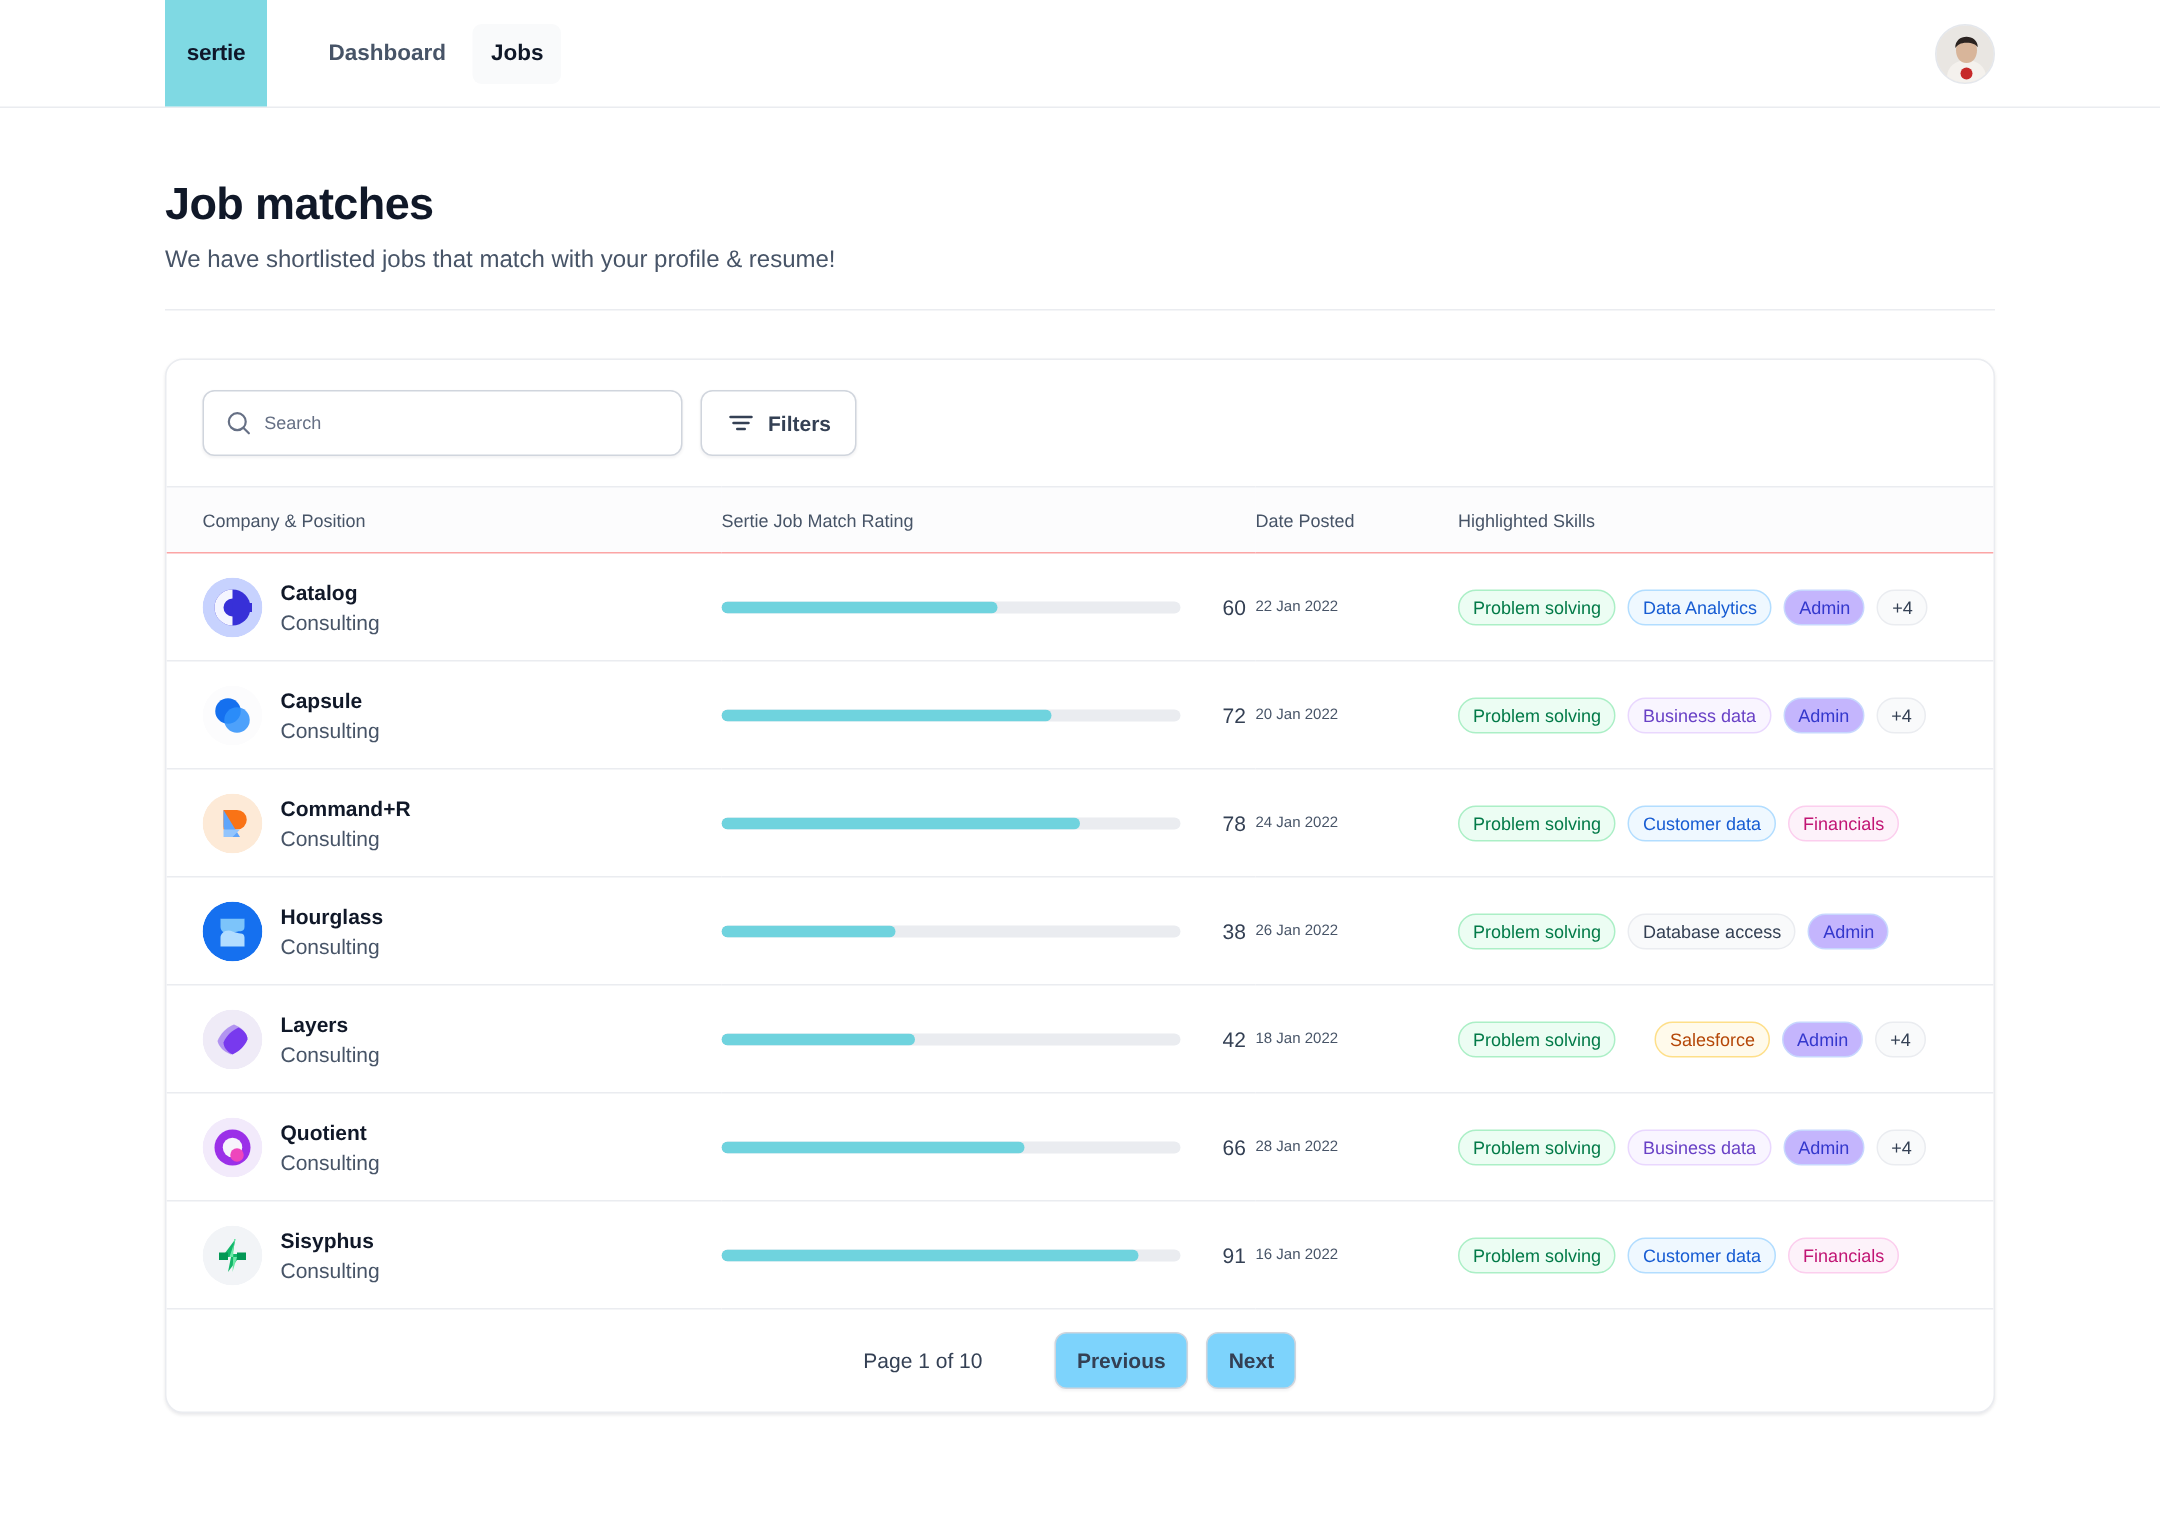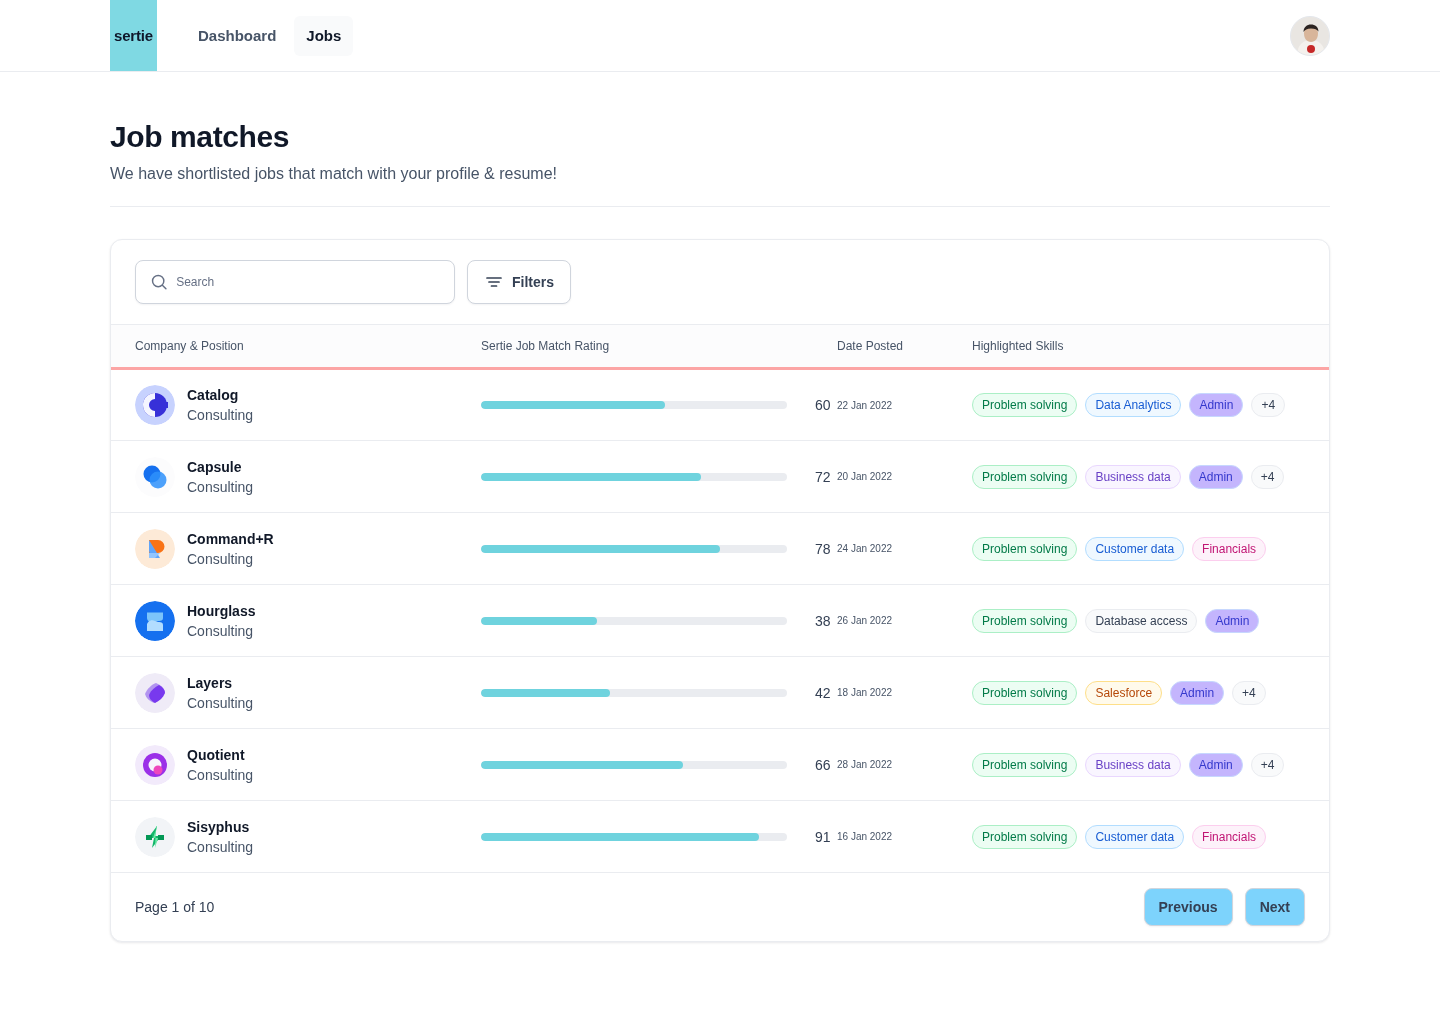--- a/index.html
+++ b/index.html
@@ -12,21 +12,21 @@
 
   
   .topbar {
     height: 72px;
     border-bottom: 1px solid #EAECF0;
     display: flex;
     align-items: stretch;
     position: relative;
   }
   .logo-block {
-    width: 47px; height: 71px;
+    width: 68px; height: 71px;
     margin-left: 110px;
     background: #7FD9E3;
     display: flex; align-items: center; justify-content: center;
     font-weight: 700; font-size: 15px; color: #0F172A;
     letter-spacing: -0.2px;
   }
   .nav-items { display: flex; align-items: center; gap: 6px; margin-left: 29px; }
   .nav-item {
     font-size: 15px; font-weight: 700; color: #475467;
     padding: 8px 12px; border-radius: 6px; cursor: pointer;
@@ -88,21 +88,21 @@
     background: #fff; cursor: pointer;
     font-size: 14px; font-weight: 600; color: #344054;
     box-shadow: 0 1px 2px rgba(16,24,40,0.05);
   }
 
   
   table { width: 100%; border-collapse: collapse; }
   thead th {
     background: #FCFCFD;
     border-top: 1px solid #EAECF0;
-    border-bottom: 3px solid #fca5a5;
+    border-bottom: 1px solid #fca5a5;
     font-size: 12px; font-weight: 500; color: #475467;
     text-align: left; padding: 13px 0; height: 44px;
   }
   .col-company { padding-left: 24px !important; width: 370px; }
   .col-rating  { width: 355px; }
   .col-date    { width: 135px; }
   .col-skills  { }
 
   tbody td { border-bottom: 1px solid #EAECF0; height: 72px; vertical-align: middle; }
   tbody tr:last-child td { border-bottom: 1px solid #EAECF0; }
@@ -124,27 +124,27 @@
   .tag {
     font-size: 12px; font-weight: 500; line-height: 18px;
     padding: 2px 9px; border-radius: 16px; white-space: nowrap;
     border: 1px solid transparent;
   }
   .tag-green  { background:#ECFDF3; color:#027A48; border-color:#ABEFC6; }
   .tag-blue   { background:#EFF8FF; color:#175CD3; border-color:#B2DDFF; }
   .tag-indigo { background:#c4b5fd; color:#3538CD; border-color:#C7D7FE; }
   .tag-purple { background:#F9F5FF; color:#6941C6; border-color:#E9D7FE; }
   .tag-pink   { background:#FDF2FA; color:#C11574; border-color:#FCCEEE; }
-  .tag-orange { background:#FFFAEB; color:#B54708; border-color:#FEDF89; }
+  .tag-orange { background:#FFFAEB; color:#B54708; border-color:#FEDF89;margin-left:18px; }
   .tag-gray   { background:#F9FAFB; color:#344054; border-color:#EAECF0; }
   .tag-more   { background:#F9FAFB; color:#344054; border-color:#EAECF0; }
 
   
   .card-footer {
-    height: 68px; display: flex; align-items: center; justify-content: space-between;
+    height: 68px; display: flex; align-items: center; justify-content: center;
     padding: 0 24px;
     gap: 48px;
   }
   .page-info { font-size: 14px; font-weight: 500; color: #344054; }
   .pager { display: flex; gap: 12px; }
   .pager-btn {
     border: 1px solid #D0D5DD; border-radius: 8px; background: #7dd3fc;
     font-size: 14px; font-weight: 600; color: #344054;
     padding: 8px 14px; cursor: pointer; line-height: 20px;
     box-shadow: 0 1px 2px rgba(16,24,40,0.05);

